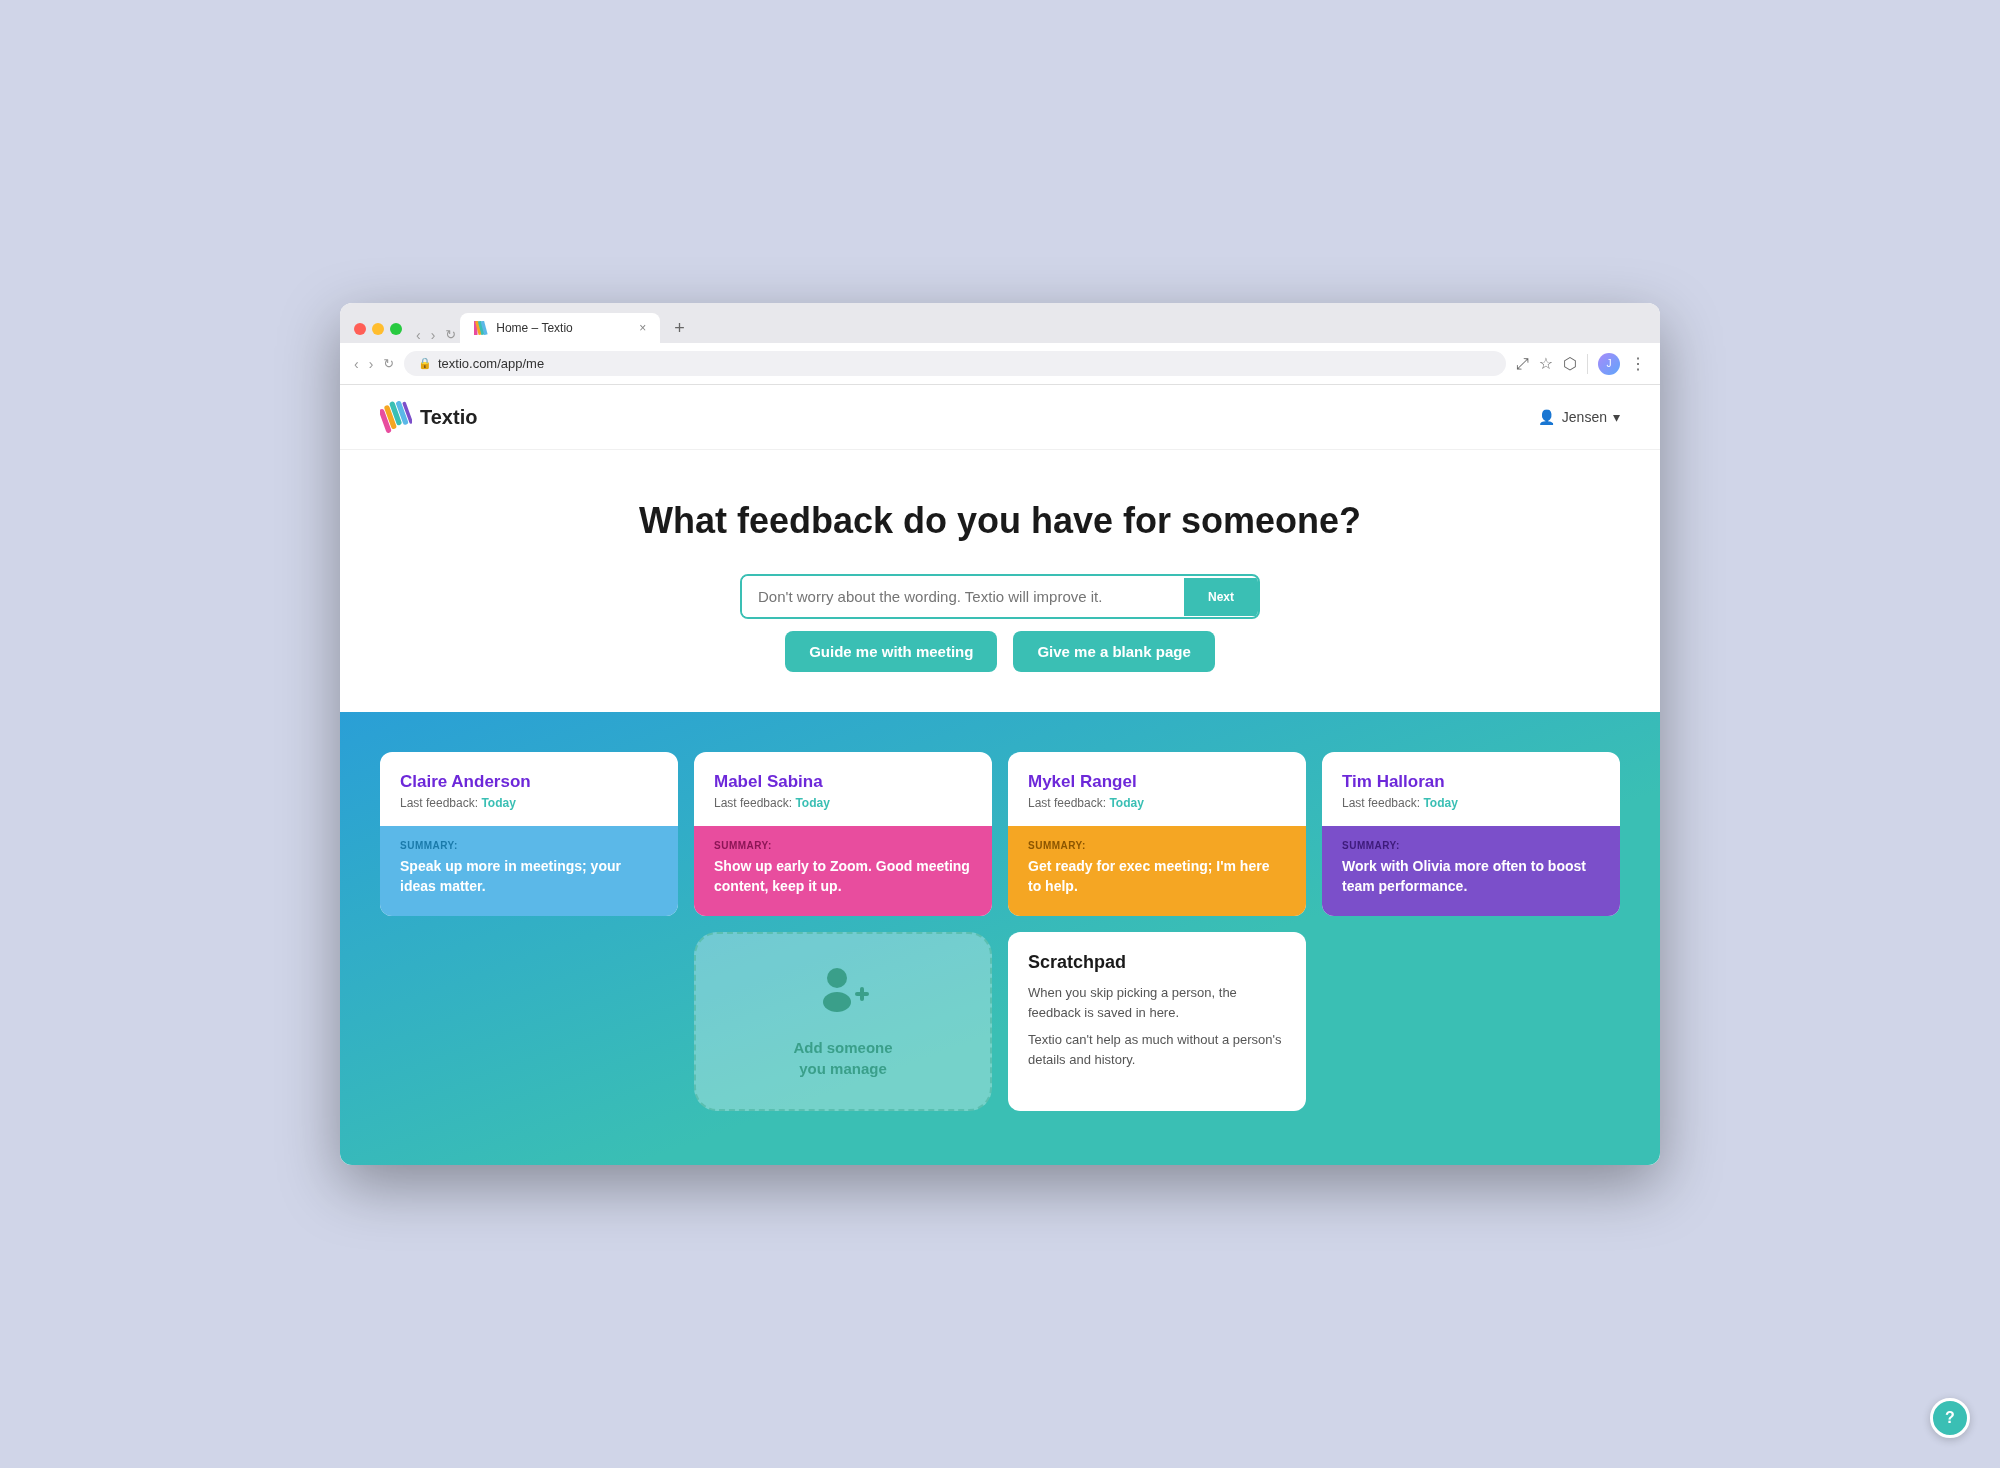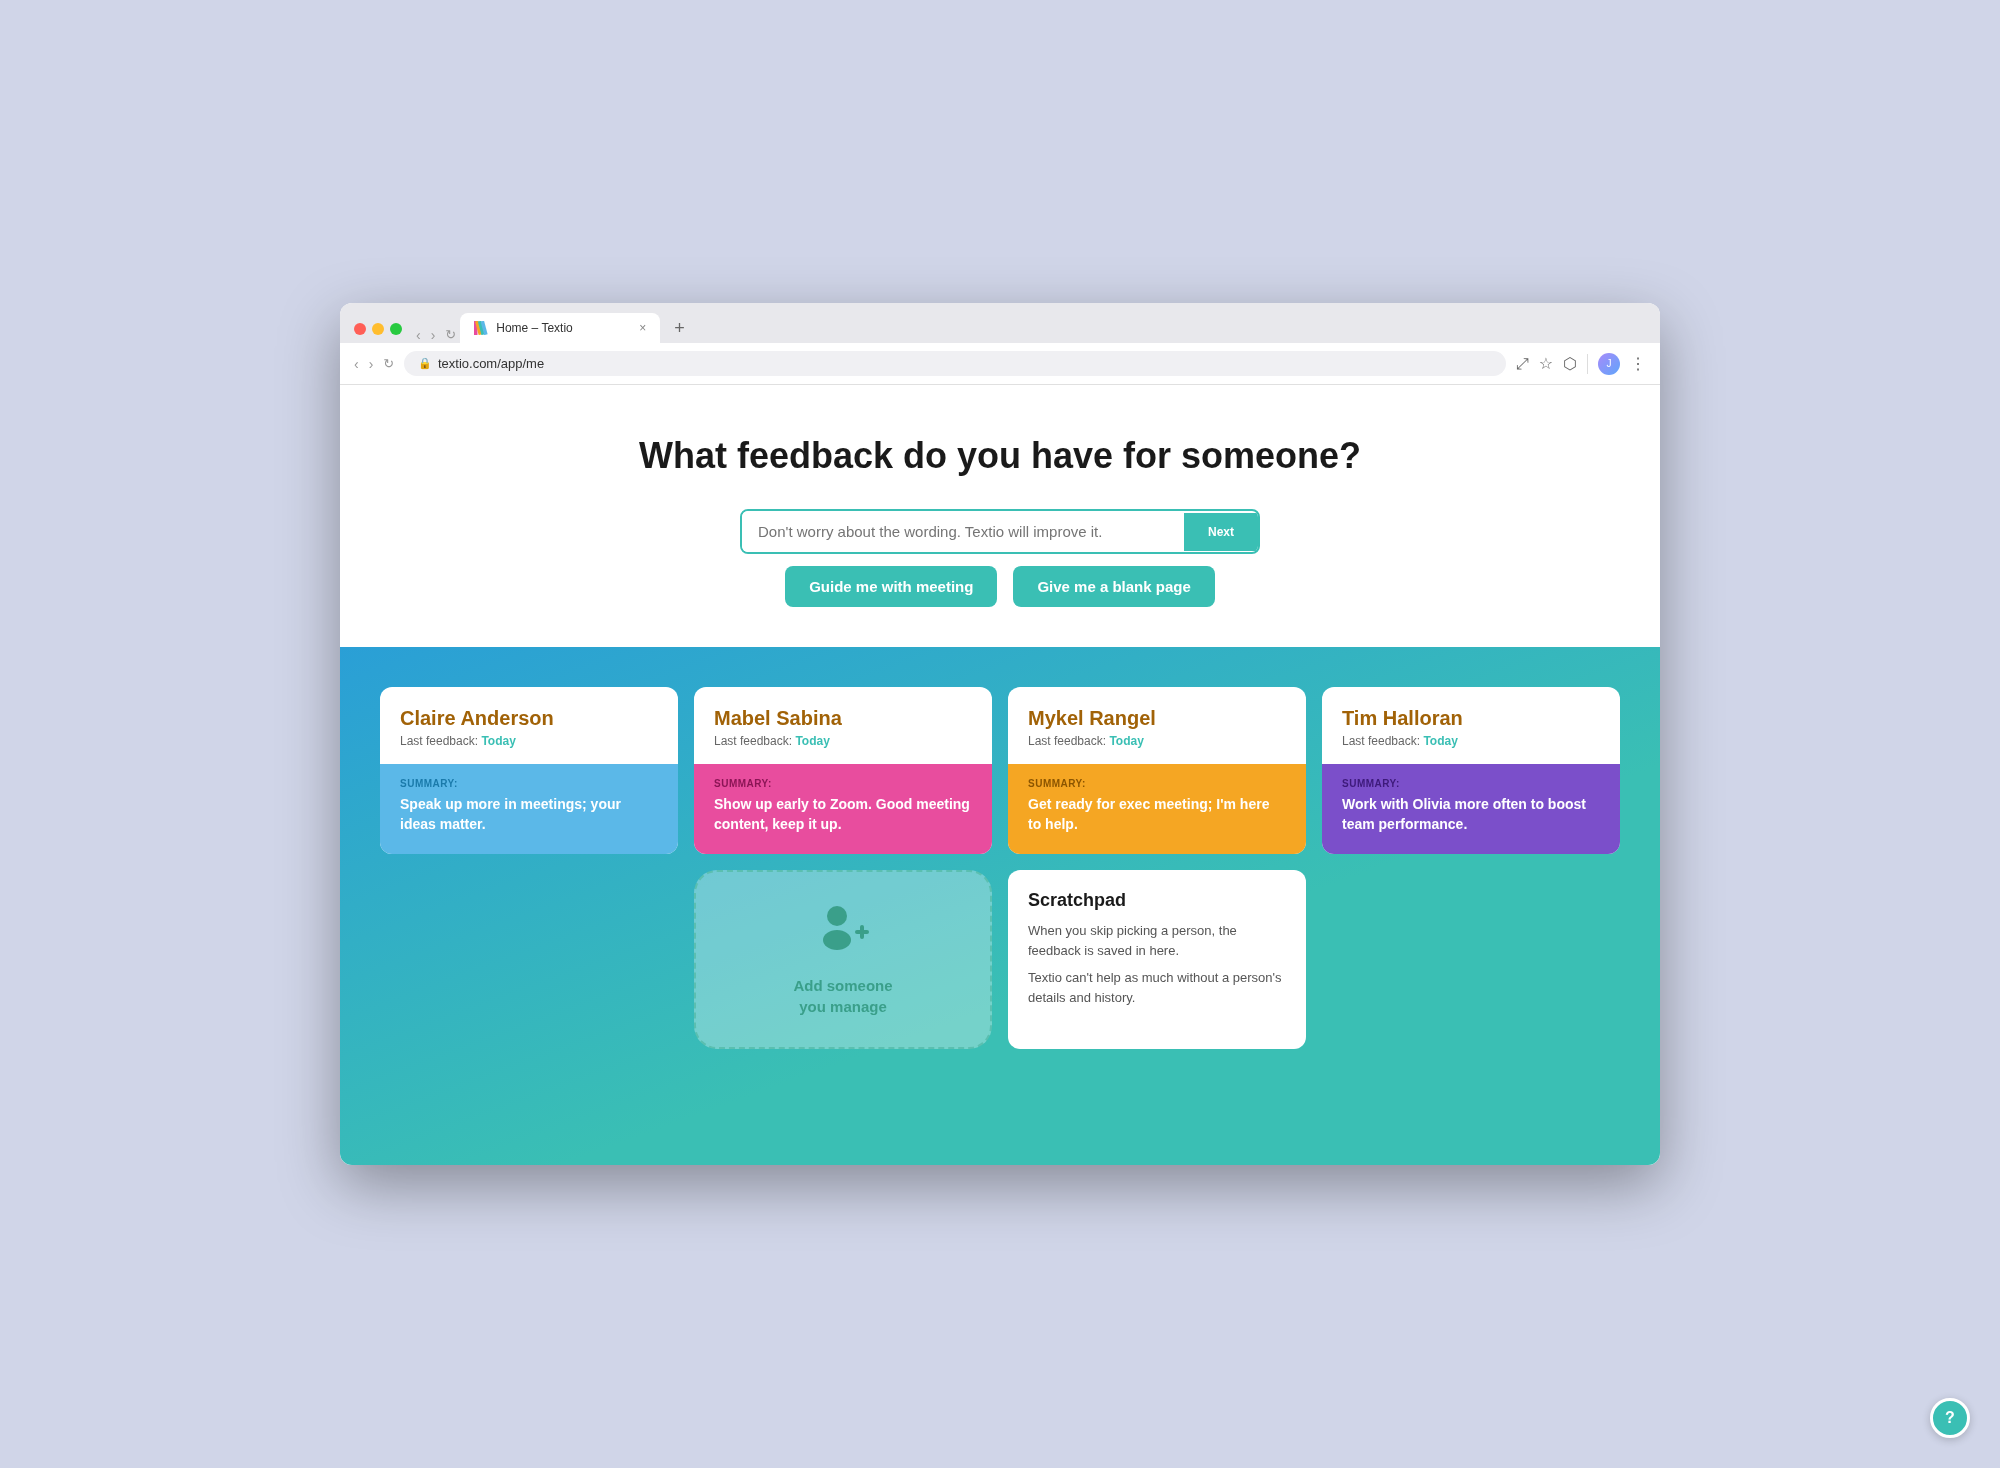--- a/index.html
+++ b/index.html
@@ -298,23 +298,23 @@
     .person-card {
       background: #fff;
       border-radius: 12px;
       padding: 20px;
       overflow: hidden;
       position: relative;
       cursor: pointer;
     }
 
     .card-name {
-      font-size: 20px;
+      font-size: 17px;
       font-weight: 700;
-      color: #a16207;
+      color: #6d28d9;
       margin-bottom: 4px;
     }
 
     .card-last-feedback {
       font-size: 12px;
       color: #666;
       margin-bottom: 16px;
     }
 
     .card-summary-label {
@@ -494,20 +494,39 @@
       <span class="browser-action-icon">☆</span>
       <span class="browser-action-icon">⬡</span>
       <span style="width:1px;height:20px;background:#ddd;display:inline-block;"></span>
       <div class="profile-avatar">J</div>
       <span class="browser-action-icon">⋮</span>
     </div>
   </div>
 
   <div class="app-content">
 
+    <div class="app-header">
+      <div class="logo">
+        <svg class="logo-icon" viewBox="0 0 36 36" xmlns="http://www.w3.org/2000/svg">
+          <g transform="rotate(-20 18 18)">
+            <rect x="2" y="4" width="6" height="28" rx="3" fill="#e84d9e"></rect>
+            <rect x="9" y="2" width="6" height="28" rx="3" fill="#f5a623"></rect>
+            <rect x="16" y="0" width="6" height="28" rx="3" fill="#3abfb4"></rect>
+            <rect x="23" y="2" width="6" height="28" rx="3" fill="#5bb8e8"></rect>
+            <rect x="30" y="5" width="4" height="26" rx="2" fill="#7b4fca"></rect>
+          </g>
+        </svg>
+        <span class="logo-text">Textio</span>
+      </div>
+      <div class="user-menu">
+        <span>👤</span>
+        <span>Jensen</span>
+        <span>▾</span>
+      </div>
+    </div>
 
     <div class="main-content">
 
       <div class="hero-section">
         <h1 class="hero-title">What feedback do you have for someone?</h1>
         <div class="search-bar-wrapper">
           <div class="search-bar">
             <input class="search-input" type="text" placeholder="Don't worry about the wording. Textio will improve it." style="">
             <button class="search-btn">Next</button>
           </div>

